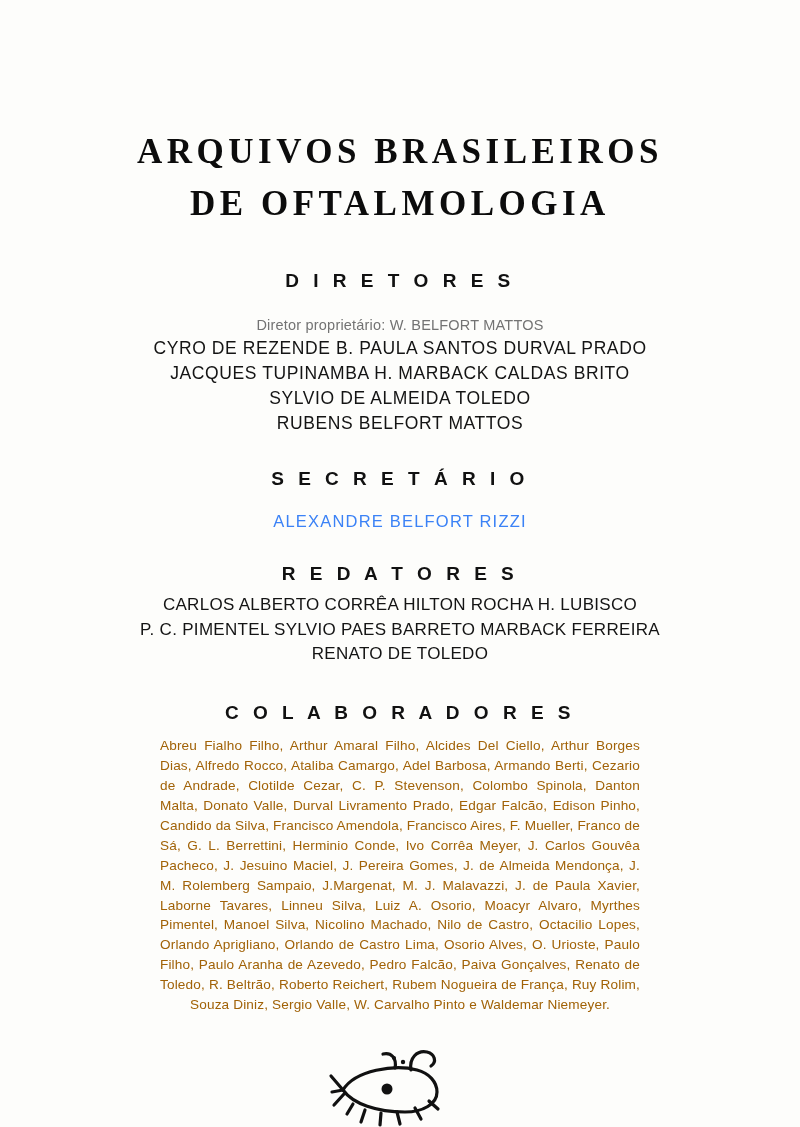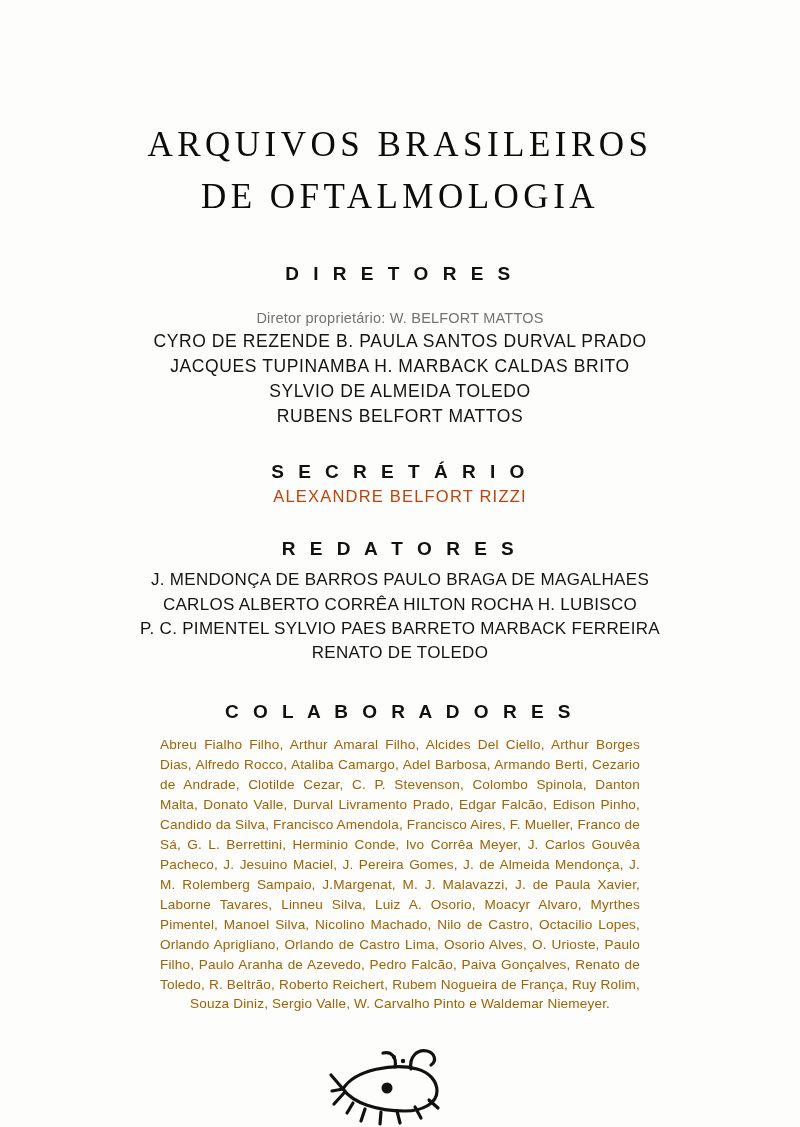--- a/index.html
+++ b/index.html
@@ -21,26 +21,26 @@
     background: #fdfdfb;
   }
   .content {
     padding: 118px 100px 0 100px;
     text-align: center;
   }
 
   
   .journal-title {
     font-family: "Liberation Serif", serif;
-    font-weight: normal;
+    font-weight: bold;
     font-size: 35px;
     letter-spacing: 4.5px;
     line-height: 1.30;
     color: #0c0c0c;
-    margin: 4px;
+    margin: 11px;
   }
   .journal-title .line2 {
     display: block;
     margin-top: 6px;
   }
 
   
   .section-heading {
     font-family: "Liberation Sans", sans-serif;
     font-weight: bold;
@@ -70,22 +70,22 @@
     font-size: 14.5px;
     letter-spacing: 0.2px;
     color: #737373;
     margin: 25px 0 3px 0;
   }
 
   .secretary-name {
     font-family: "Liberation Sans", sans-serif;
     font-size: 16.5px;
     letter-spacing: 1.2px;
-    color: #c2410c;
-    margin: 4px 0 0 0;
+    color: #3b82f6;
+    margin: 22px 0 0 0;
   }
 
   .directors-names { margin-top: 0; }
   .editors-names { margin-top: 8px; }
   .editors-names .row { font-size: 17px; letter-spacing: 0.3px; }
 
   
   .collaborators-text {
     font-family: "Liberation Sans", sans-serif;
     font-size: 13.6px;
@@ -134,21 +134,20 @@
       <span class="row">JACQUES TUPINAMBA      H. MARBACK       CALDAS BRITO</span>
       <span class="row">SYLVIO DE ALMEIDA TOLEDO</span>
       <span class="row">RUBENS  BELFORT  MATTOS</span>
     </div>
 
     <h2 class="section-heading sec-secretary">S E C R E T Á R I O</h2>
     <p class="secretary-name">ALEXANDRE   BELFORT   RIZZI</p>
 
     <h2 class="section-heading sec-editors">R E D A T O R E S</h2>
     <div class="names editors-names">
-      <span class="row">J. MENDONÇA DE BARROS     PAULO BRAGA DE MAGALHAES</span>
       <span class="row">CARLOS ALBERTO CORRÊA        HILTON ROCHA        H. LUBISCO</span>
       <span class="row">P. C. PIMENTEL   SYLVIO PAES BARRETO   MARBACK FERREIRA</span>
       <span class="row">RENATO  DE  TOLEDO</span>
     </div>
 
     <h2 class="section-heading sec-collabs">C O L A B O R A D O R E S</h2>
     <p class="collaborators-text">Abreu Fialho Filho, Arthur Amaral Filho, Alcides Del Ciello, Arthur Borges Dias, Alfredo Rocco, Ataliba Camargo, Adel Barbosa, Armando Berti, Cezario de Andrade, Clotilde Cezar, C. P. Stevenson, Colombo Spinola, Danton Malta, Donato Valle, Durval Livramento Prado, Edgar Falcão, Edison Pinho, Candido da Silva, Francisco Amendola, Francisco Aires, F. Mueller, Franco de Sá, G. L. Berrettini, Herminio Conde, Ivo Corrêa Meyer, J. Carlos Gouvêa Pacheco, J. Jesuino Maciel, J. Pereira Gomes, J. de Almeida Mendonça, J. M. Rolemberg Sampaio, J.Margenat, M. J. Malavazzi, J. de Paula Xavier, Laborne Tavares, Linneu Silva, Luiz A. Osorio, Moacyr Alvaro, Myrthes Pimentel, Manoel Silva, Nicolino Machado, Nilo de Castro, Octacilio Lopes, Orlando Aprigliano, Orlando de Castro Lima, Osorio Alves, O. Urioste, Paulo Filho, Paulo Aranha de Azevedo, Pedro Falcão, Paiva Gonçalves, Renato de Toledo, R. Beltrão, Roberto Reichert, Rubem Nogueira de França, Ruy Rolim, Souza Diniz, Sergio Valle, W. Carvalho Pinto e Waldemar Niemeyer.</p>
 
     <div class="logo-wrap">
       <svg width="150" height="90" viewBox="0 0 150 90">

